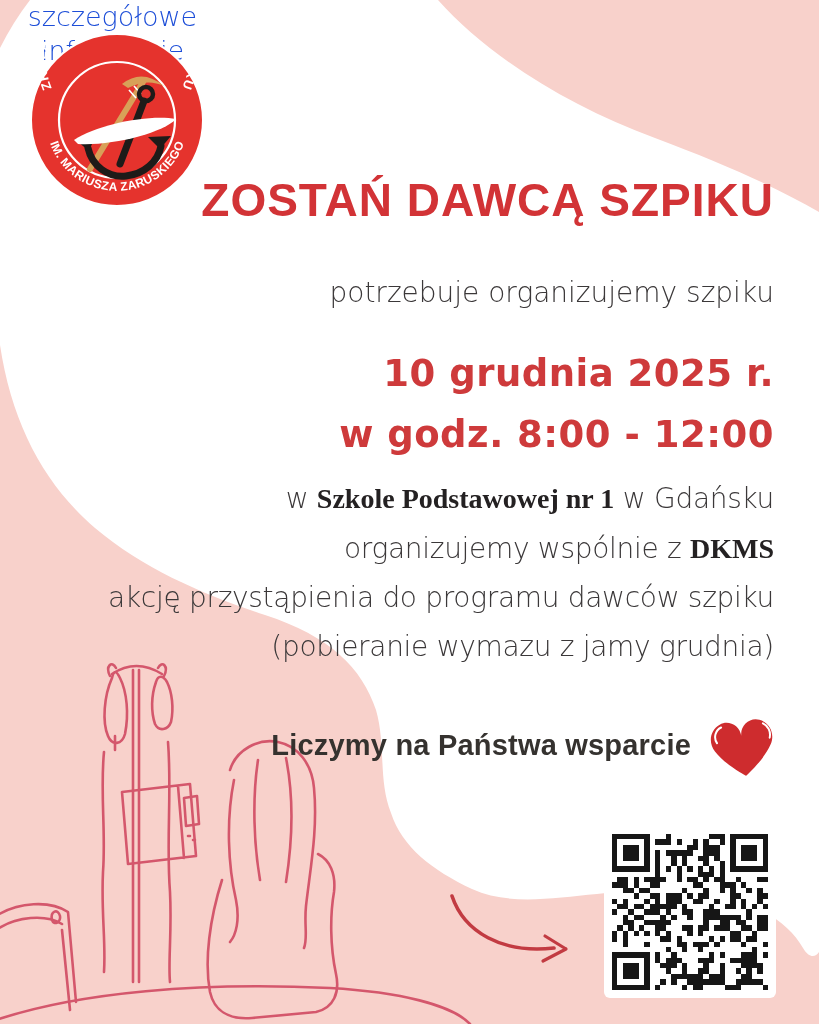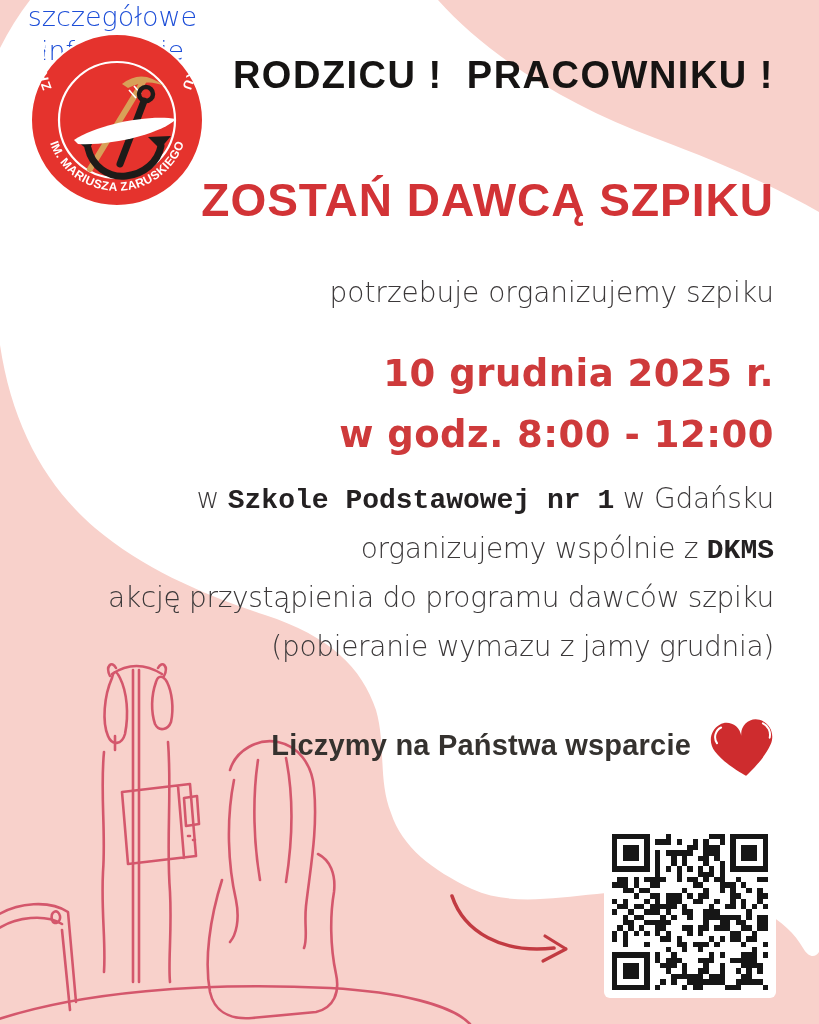--- a/index.html
+++ b/index.html
@@ -13,21 +13,21 @@
   
   .line{position:absolute;right:45px;text-align:right;white-space:pre;}
   .h-black{top:54px;font-size:38px;font-weight:bold;letter-spacing:1.5px;color:#161413;}
   .h-red{top:126px;font-size:46px;font-weight:bold;letter-spacing:1px;color:#D23336;margin-top:47px;}
   .intro1{top:224px;font-size:27px;color:#2E2B2C;letter-spacing:.3px;}
   .intro1 .b{font-weight:bold;color:#1d1a1b;}
   .intro2{top:276px;font-size:28px;color:#3B3839;font-family:"DejaVu Sans",sans-serif;font-weight:300;}
   .date1{top:352px;font-size:37px;font-weight:bold;color:#CE3A3B;font-family:"DejaVu Sans",sans-serif;letter-spacing:.5px;}
   .date2{top:413px;font-size:37px;font-weight:bold;color:#CE3A3B;font-family:"DejaVu Sans",sans-serif;letter-spacing:.5px;}
   .body-line{font-size:28px;color:#3B3839;font-family:"DejaVu Sans",sans-serif;font-weight:300;letter-spacing:-.3px;}
-  .body-line .b{font-weight:bold;color:#242122;font-family:Liberation Mono, monospace;letter-spacing:0;}
+  .body-line .b{font-weight:bold;color:#242122;font-family:Liberation Serif, serif;letter-spacing:0;}
   .d1{top:482px;} .d2{top:532px;} .d3{top:581px;} .d4{top:630px;}
   .support{top:729px;right:128px;font-size:29px;font-weight:bold;color:#35322F;letter-spacing:.2px;}
   .caption{top:801px;left:338px;width:225px;text-align:center;line-height:34px;
            font-size:27px;color:#1d4ed8;font-family:"DejaVu Sans",sans-serif;font-weight:300;}
   .qr-box{top:826px;left:604px;width:172px;height:172px;background:#ffffff;border-radius:6px;
           display:flex;align-items:center;justify-content:center;}
 </style>
 </head>
 <body>
 
@@ -94,21 +94,20 @@
       <path d="M46,108 C70,92 122,82 148,87 C135,101 84,114 50,112 Z" fill="#ffffff"></path>
     </g>
     <text font-family="Liberation Sans, sans-serif" font-size="13" font-weight="bold" fill="#ffffff" letter-spacing="0.6">
       <textPath href="#arcTop" startOffset="50%" text-anchor="middle">SZKOŁA PODSTAWOWA NR 1 W GDAŃSKU •</textPath>
     </text>
     <text font-family="Liberation Sans, sans-serif" font-size="12" font-weight="bold" fill="#ffffff" letter-spacing="0.4">
       <textPath href="#arcBottom" startOffset="50%" text-anchor="middle">IM. MARIUSZA ZARUSKIEGO</textPath>
     </text>
   </svg>
 
-  <div class="line h-black">RODZICU !  PRACOWNIKU !</div>
   <div class="line h-red">ZOSTAŃ DAWCĄ SZPIKU</div>
 
   <div class="line intro2">potrzebuje organizujemy szpiku</div>
 
   <div class="line date1">10 grudnia 2025 r.</div>
   <div class="line date2">w godz. 8:00 - 12:00</div>
 
   <div class="line body-line d1"><span>w </span><span class="b">Szkole Podstawowej nr 1</span><span> w Gdańsku</span></div>
   <div class="line body-line d2"><span>organizujemy wspólnie z </span><span class="b">DKMS</span></div>
   <div class="line body-line d3">akcję przystąpienia do programu dawców szpiku</div>

